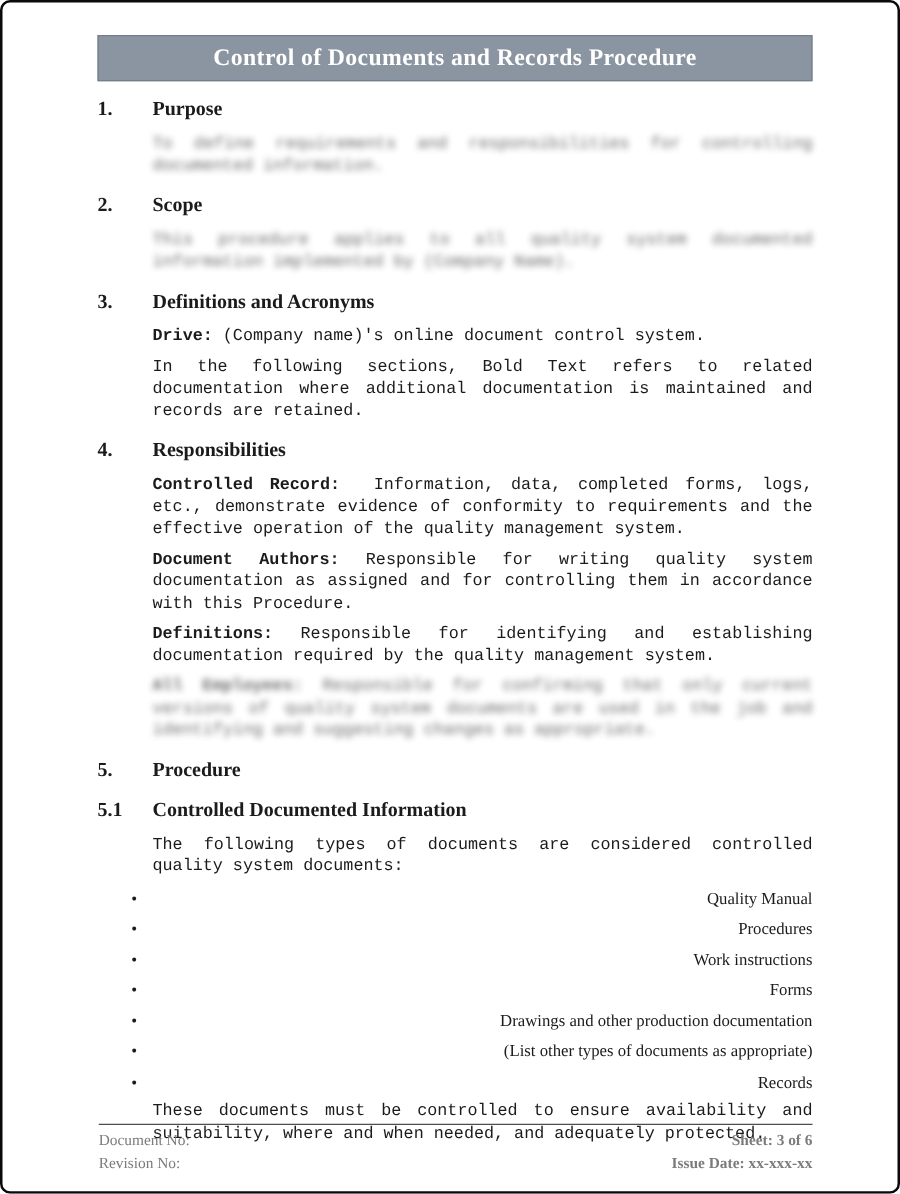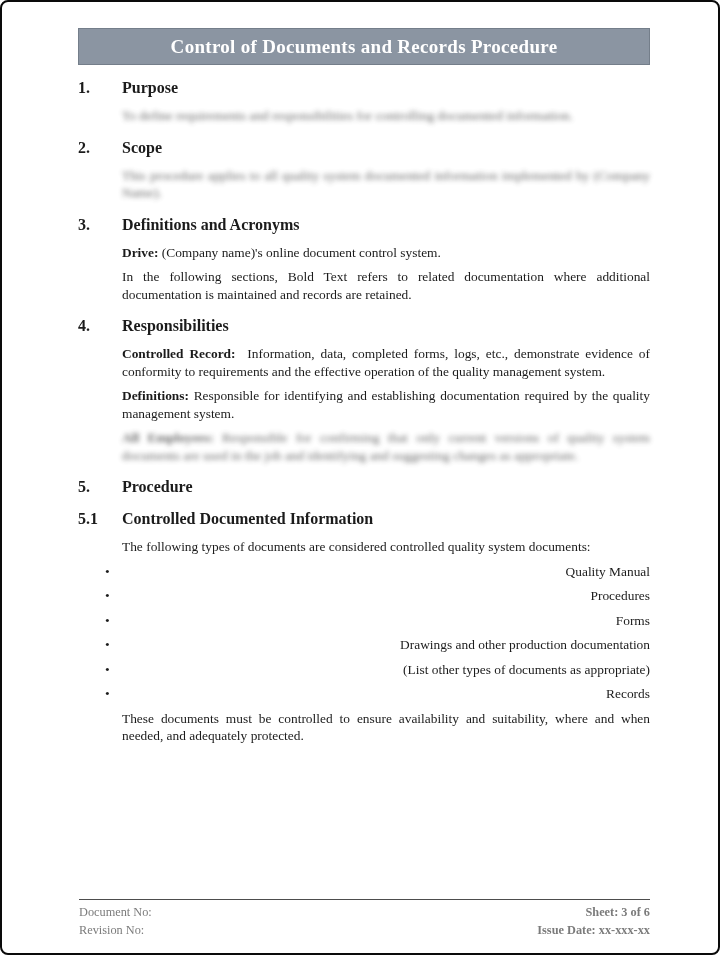--- a/index.html
+++ b/index.html
@@ -5,21 +5,21 @@
   html,body{margin:0;padding:0;background:#ffffff;}
   body{width:720px;height:955px;font-family:"Liberation Serif","DejaVu Serif",serif;color:var(--body-text,#1b1b1b);}
   .page{position:relative;width:720px;height:955px;box-sizing:border-box;border:2px solid #0a0a0a;border-radius:8px;background:#fff;overflow:hidden;}
   .content{padding:26px 68px 0 76px;}
   .titlebar{height:37px;margin:0 0 0 0;background:var(--header-bar-bg,#8b95a2);border:1px solid var(--header-bar-border,#747e8a);display:flex;align-items:center;justify-content:center;box-sizing:border-box;}
   .titlebar span{font-size:19px;font-weight:bold;color:#ffffff;letter-spacing:.3px;}
   .sec-head{display:flex;margin:14px 0 10px;}
   .sec-head .num{width:44px;flex:0 0 44px;font-weight:bold;font-size:16px;line-height:18px;}
   .sec-head .h{font-weight:bold;font-size:16px;line-height:18px;}
   .sec-body{margin-left:44px;}
-  .sec-body p{margin:7px 0 0;font-size:13.4px;line-height:17.5px;text-align:justify;}
+  .sec-body p{margin:7px 0 0;font-size:13.4px;line-height:17.5px;text-align:justify;font-family:Liberation Mono, monospace;}
   .blurred{filter:blur(2.6px);opacity:.78;color:#3f3f3f;user-select:none;}
   ul.doc-list{list-style:none;margin:7px 0 0;padding:0;}
   ul.doc-list li{position:relative;padding-left:46px;margin:0 0 7px;font-size:13.4px;line-height:17.5px;text-align:right;}
   ul.doc-list li::before{content:"\2022";position:absolute;left:27px;top:0;font-size:13.4px;}
   .footer{position:absolute;left:77px;right:68px;top:897px;}
   .footer .rule{border-top:1px solid #4d4d4d;height:0;}
   .footer .cols{display:flex;justify-content:space-between;margin-top:3px;color:var(--footer-text,#7b7b7b);font-size:12.3px;line-height:18px;}
   .footer .right{text-align:right;font-weight:bold;}
 </style>
 </head>
@@ -63,20 +63,21 @@
       </div>
     </div>
 
     <div>
       <div class="sec-head">
         <span class="num">4.</span>
         <span class="h">Responsibilities</span>
       </div>
       <div class="sec-body">
         <p><b>Controlled Record:</b><span>&nbsp; Information, data, completed forms, logs, etc., demonstrate evidence of conformity to requirements and the effective operation of the quality management system.</span></p>
+        <p><b>Document Authors:</b><span> Responsible for writing quality system documentation as assigned and for controlling them in accordance with this Procedure.</span></p>
         <p><b>Definitions:</b><span> Responsible for identifying and establishing documentation required by the quality management system.</span></p>
         <p class="blurred"><b>All Employees:</b><span> Responsible for confirming that only current versions of quality system documents are used in the job and identifying and suggesting changes as appropriate.</span></p>
       </div>
     </div>
 
     <div>
       <div class="sec-head">
         <span class="num">5.</span>
         <span class="h">Procedure</span>
       </div>
@@ -86,20 +87,21 @@
       <div class="sec-head">
         <span class="num">5.1</span>
         <span class="h">Controlled Documented Information</span>
       </div>
       <div class="sec-body">
         <p>The following types of documents are considered controlled quality system documents:</p>
       </div>
       <ul class="doc-list">
         <li>Quality Manual</li>
         <li>Procedures</li>
+        <li>Work instructions</li>
         <li>Forms</li>
         <li>Drawings and other production documentation</li>
         <li>(List other types of documents as appropriate)</li>
         <li>Records</li>
       </ul>
       <div class="sec-body">
         <p>These documents must be controlled to ensure availability and suitability, where and when needed, and adequately protected.</p>
       </div>
     </div>
 

